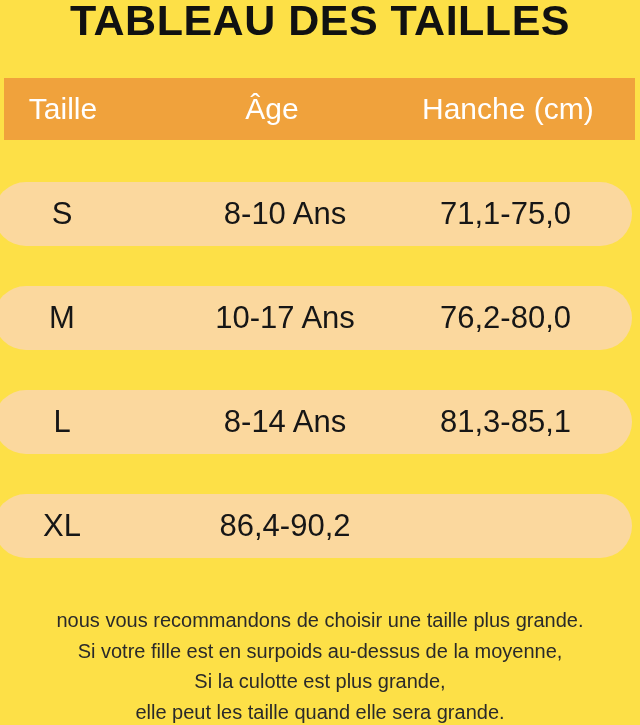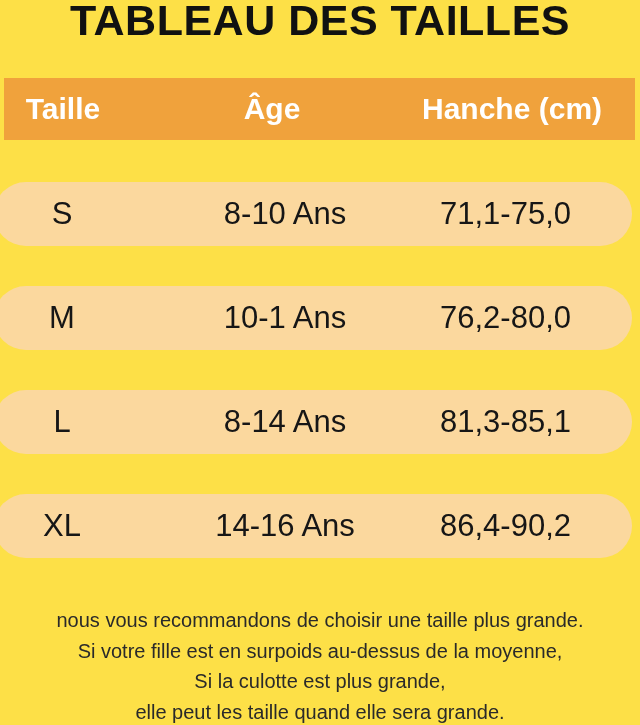--- a/index.html
+++ b/index.html
@@ -46,21 +46,21 @@
     display: grid;
     grid-template-columns: 118px 300px 1fr;
     padding-right: 42px;
     box-sizing: border-box;
     align-items: center;
   }
   .thead .cell {
     text-align: center;
     color: var(--header-text);
     font-size: 30px;
-    font-weight: 700;
+    font-weight: 400;
     white-space: nowrap;
   }
 
   .pill {
     position: absolute;
     left: -6px;
     width: 638px;
     height: 64px;
     border-radius: 32px;
     background: var(--row-bg);
@@ -111,33 +111,32 @@
   </div>
 
   <div class="pill row-0">
     <span class="cell">S</span>
     <span class="cell">8-10 Ans</span>
     <span class="cell">71,1-75,0</span>
   </div>
 
   <div class="pill row-1">
     <span class="cell">M</span>
-    <span class="cell">10-1 Ans</span>
+    <span class="cell">10-17 Ans</span>
     <span class="cell">76,2-80,0</span>
   </div>
 
   <div class="pill row-2">
     <span class="cell">L</span>
     <span class="cell">8-14 Ans</span>
     <span class="cell">81,3-85,1</span>
   </div>
 
   <div class="pill row-3">
     <span class="cell">XL</span>
-    <span class="cell">14-16 Ans</span>
     <span class="cell">86,4-90,2</span>
   </div>
 
   <div class="note">
     <p>nous vous recommandons de choisir une taille plus grande.</p>
     <p>Si votre fille est en surpoids au-dessus de la moyenne,</p>
     <p>Si la culotte est plus grande,</p>
     <p>elle peut les taille quand elle sera grande.</p>
   </div>
 

